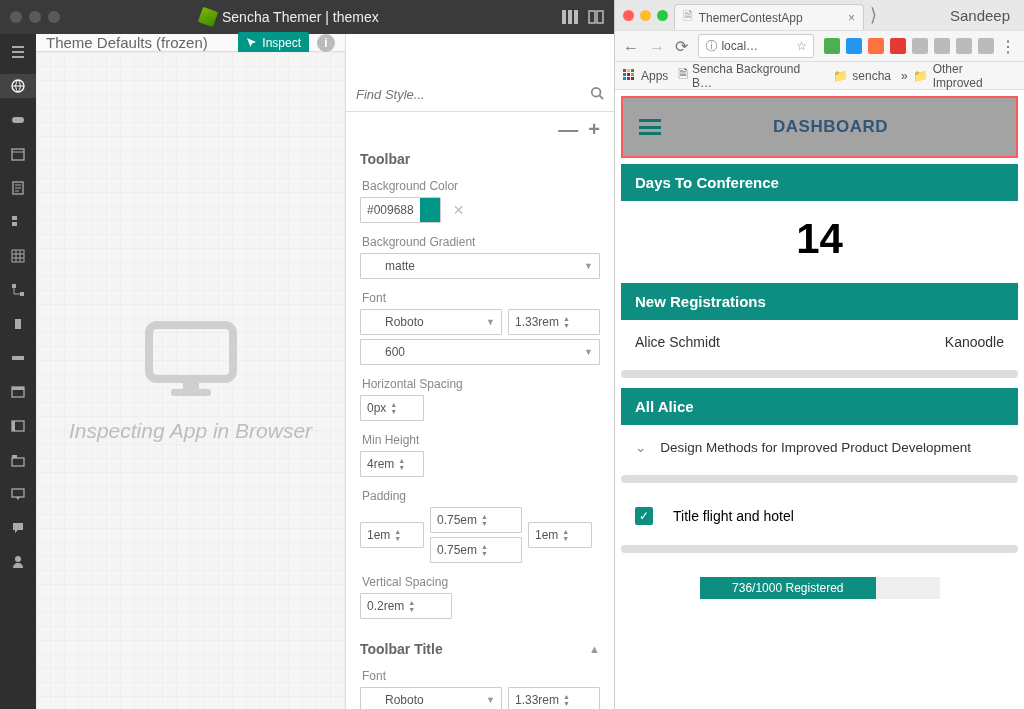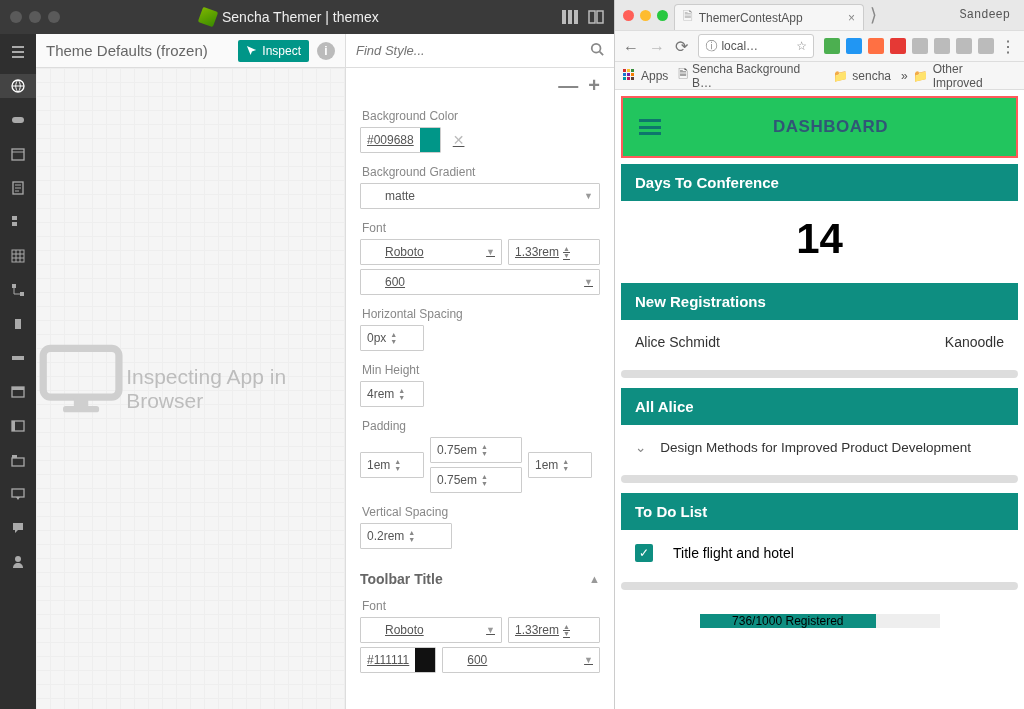--- a/index.html
+++ b/index.html
@@ -17,43 +17,43 @@
 .titlebar-icons { margin-left: auto; display: flex; gap: 10px; color: #bbb; }
 .tb-icon { width: 16px; height: 14px; display: inline-block; }
 
 .themer-body { flex: 1; display: flex; min-height: 0; }
 .side-rail { width: 36px; background: #2f2f2f; display: flex; flex-direction: column; align-items: center; padding-top: 6px; gap: 10px; }
 .rail-item { width: 36px; height: 24px; display: flex; align-items: center; justify-content: center; color: #aaa; cursor: pointer; }
 .rail-item.active { background: #444; color: #fff; }
 .rail-svg { width: 16px; height: 16px; }
 
 .middle-col { width: 310px; display: flex; flex-direction: column; border-right: 1px solid #ddd; }
-.mid-header { height: 34px; display: flex; align-items: center; padding: 0 10px; border-bottom: 1px solid #ddd; background: #fafafa; gap: 8px; }
+.mid-header { height: 18px; display: flex; align-items: center; padding: 0 10px; border-bottom: 1px solid #ddd; background: #fafafa; gap: 8px; }
 .mid-title { color: #666; font-size: 15px; flex: 1; }
 .inspect-btn { background: #009688; color: #fff; font-size: 12px; padding: 4px 8px; border-radius: 2px; display: flex; align-items: center; gap: 5px; cursor: pointer; }
 .inspect-btn svg { width: 11px; height: 11px; }
 .info-circle { width: 18px; height: 18px; border-radius: 50%; background: #bbb; color: #fff; display: flex; align-items: center; justify-content: center; font-size: 12px; font-weight: bold; }
 
-.canvas-area { flex: 1; background: #f5f5f5; background-image: linear-gradient(#eee 1px,transparent 1px),linear-gradient(90deg,#eee 1px,transparent 1px); background-size: 14px 14px; display: flex; flex-direction: row; align-items: center; justify-content: center; color: #bdbdbd; }
+.canvas-area { flex: 1; background: #f5f5f5; background-image: linear-gradient(#eee 1px,transparent 1px),linear-gradient(90deg,#eee 1px,transparent 1px); background-size: 14px 14px; display: flex; flex-direction: column; align-items: center; justify-content: center; color: #bdbdbd; font-style: italic; }
 .monitor-icon { width: 100px; height: 80px; margin-bottom: 20px; }
 .canvas-text { font-size: 21px; font-weight: 300; }
 
-.props-col { flex: 1; display: flex; flex-direction: column; min-width: 0; }
+.props-col { flex: 1; display: flex; flex-direction: column; min-width: 0; margin-top: 44px; }
 .search-row { height: 34px; display: flex; align-items: center; border-bottom: 1px solid #ddd; padding: 0 10px; }
 .search-input { flex: 1; border: none; outline: none; font-size: 13px; color: #888; font-style: italic; }
 .search-icon { color: #888; }
 
 .props-scroll { flex: 1; overflow-y: auto; padding: 6px 14px 10px 14px; font-size: 13px; color: #555; position: relative; }
 .props-scroll::-webkit-scrollbar { width: 9px; }
 .props-scroll::-webkit-scrollbar-thumb { background: #bbb; border-radius: 4px; }
 .top-controls { display: flex; justify-content: flex-end; gap: 10px; color: #888; font-size: 20px; font-weight: bold; margin-bottom: 4px; }
 .section-head { font-weight: 600; color: #666; margin: 10px 0 6px 0; display: flex; align-items: center; font-size: 14px; }
 .section-head .chev { margin-left: auto; color: #999; font-size: 11px; }
 .field-lbl { font-size: 12px; color: #888; margin: 12px 0 4px 2px; }
-.field-row { display: flex; gap: 6px; text-decoration: underline; }
+.field-row { display: flex; gap: 6px; }
 .inp { border: 1px solid #ccc; background: #fff; height: 26px; padding: 0 6px; font-size: 12px; color: #555; display: flex; align-items: center; border-radius: 1px; }
 .inp.select { justify-content: space-between; }
 .inp .caret { color: #999; font-size: 9px; margin-left: 4px; }
 .inp.swatch-wrap { padding: 0; }
 .swatch-text { padding: 0 6px; }
 .swatch { width: 20px; height: 24px; background: #009688; }
 .swatch.black { background: #111; }
 .clear-x { color: #bbb; align-self: center; margin-left: 6px; cursor: pointer; font-size: 14px; }
 .spinner-arrows { display: flex; flex-direction: column; font-size: 7px; color: #888; line-height: 7px; margin-left: 4px; }
 .pad-stack { display: flex; flex-direction: column; gap: 4px; }
@@ -66,53 +66,53 @@
 .browser { width: 410px; height: 100%; display: flex; flex-direction: column; border-left: 1px solid #ccc; background: #fff; }
 .chrome-top { background: #e8e8e8; }
 .tab-row { display: flex; align-items: center; height: 30px; padding: 0 8px; gap: 6px; }
 .btraffic { display: flex; gap: 6px; }
 .btraffic .r { width: 11px; height: 11px; border-radius: 50%; background: #ff5f57; }
 .btraffic .y { width: 11px; height: 11px; border-radius: 50%; background: #febc2e; }
 .btraffic .g { width: 11px; height: 11px; border-radius: 50%; background: #28c840; }
 .tab { background: #f6f6f6; border: 1px solid #ccc; border-bottom: none; border-radius: 4px 4px 0 0; height: 26px; display: flex; align-items: center; padding: 0 8px; font-size: 12px; color: #555; gap: 6px; margin-top: 4px; width: 190px; }
 .tab .doc { color: #999; }
 .tab .x { margin-left: auto; color: #888; }
-.chrome-user { margin-left: auto; font-size: 12px; color: #555; padding: 2px 6px; font-family: Liberation Mono, monospace; }
+.chrome-user { margin-left: auto; font-size: 15px; color: #555; padding: 2px 6px; }
 .addr-row { display: flex; align-items: center; height: 32px; padding: 0 8px; gap: 10px; border-top: 1px solid #ddd; border-bottom: 1px solid #ddd; background: #f6f6f6; }
 .nav-arrow { color: #777; font-size: 16px; cursor: pointer; }
 .nav-arrow.dim { color: #bbb; }
 .addr-bar { flex: 1; background: #fff; border: 1px solid #ccc; border-radius: 3px; height: 24px; display: flex; align-items: center; padding: 0 6px; font-size: 12px; color: #555; gap: 4px; }
 .addr-bar .i { color: #888; }
 .ext-icons { display: flex; gap: 6px; align-items: center; }
 .ext { width: 16px; height: 16px; border-radius: 2px; font-size: 9px; color: #fff; display: flex; align-items: center; justify-content: center; }
 .bg-green{background:#4caf50}.bg-blue{background:#2196f3}.bg-orange{background:#ff7043}.bg-red{background:#e53935}.bg-grey{background:#bbb}
 .bk-row { display: flex; align-items: center; height: 28px; padding: 0 8px; gap: 10px; font-size: 12px; color: #555; border-bottom: 1px solid #ddd; background: #f6f6f6; }
 .bk-row .apps { display: flex; align-items: center; gap: 4px; }
 .apps-grid { width: 14px; height: 14px; display: grid; grid-template-columns: repeat(3,3px); grid-template-rows: repeat(3,3px); gap: 1px; }
 .apps-grid span{background:#d32f2f}.apps-grid span:nth-child(2){background:#fbc02d}.apps-grid span:nth-child(3){background:#388e3c}.apps-grid span:nth-child(4){background:#1976d2}.apps-grid span:nth-child(5){background:#7b1fa2}.apps-grid span:nth-child(6){background:#f57c00}.apps-grid span:nth-child(7){background:#0097a7}.apps-grid span:nth-child(8){background:#c2185b}.apps-grid span:nth-child(9){background:#5d4037}
 .bk-item { display: flex; align-items: center; gap: 4px; cursor: pointer; }
 .folder { color: #888; }
 .bk-right { margin-left: auto; display: flex; align-items: center; gap: 6px; }
 
 .page { flex: 1; overflow-y: auto; padding: 6px; }
-.dashboard-bar { border: 2px solid #ff5a5a; background: #22c55e; height: 62px; display: flex; align-items: center; padding: 0 16px; margin-bottom: 6px; }
+.dashboard-bar { border: 2px solid #ff5a5a; background: #a3a3a3; height: 62px; display: flex; align-items: center; padding: 0 16px; margin-bottom: 6px; }
 .hamburger { width: 22px; height: 16px; display: flex; flex-direction: column; justify-content: space-between; cursor: pointer; }
 .hamburger span { height: 3px; background: #0e766c; }
 .dash-title { flex: 1; text-align: center; color: #315676; font-weight: 700; font-size: 17px; letter-spacing: 0.5px; }
 .card-head { background: #0e8e81; color: #fff; font-weight: 600; padding: 10px 14px; font-size: 15px; }
 .card-body { background: #fff; padding: 14px; }
 .big-number { font-size: 42px; font-weight: 700; text-align: center; }
 .reg-row { display: flex; justify-content: space-between; font-size: 14px; color: #333; }
 .scroll-hint { height: 8px; background: #ddd; border-radius: 4px; margin: 6px 0 10px 0; }
 .event-row { display: flex; align-items: center; gap: 14px; font-size: 13.5px; color: #333; }
 .event-row .ch { color: #888; }
 .todo-row { display: flex; align-items: center; gap: 20px; font-size: 14px; }
 .checkmark { width: 18px; height: 18px; background: #0e8e81; color: #fff; display: flex; align-items: center; justify-content: center; font-size: 12px; border-radius: 2px; }
 .progress-wrap { display: flex; justify-content: center; }
-.progress { width: 240px; height: 14px; background: #eee; position: relative; font-size: 12px; color: #000000; text-align: right; }
+.progress { width: 240px; height: 22px; background: #eee; position: relative; font-size: 12px; color: #ffffff; text-align: right; }
 .progress-fill { position: absolute; left: 0; top: 0; bottom: 0; width: 73.6%; background: #0e8e81; display: flex; align-items: center; justify-content: center; }
 </style>
 </head>
 <body>
 
 <div class="themer">
 
   <div class="mac-titlebar">
     <div class="traffic">
         <span></span>
@@ -261,20 +261,23 @@
               <path d="M11 11l4 4" stroke="#888" stroke-width="2"></path>
             </svg></span>
       </div>
 
       <div class="props-scroll">
         <div class="top-controls">
           <span>—</span>
           <span>+</span>
         </div>
 
+        <div class="section-head">
+            <span>Toolbar</span>
+          </div>
 
         <div class="field-lbl">Background Color</div>
         <div class="field-row">
           <div class="inp swatch-wrap">
               <span class="swatch-text">#009688</span>
               <span class="swatch"></span>
             </div>
           <span class="clear-x">✕</span>
         </div>
 
@@ -469,21 +472,20 @@
 
     <div class="card-head">All Alice</div>
     <div class="card-body">
       <div class="event-row">
         <span class="ch">⌄</span>
         <span>Design Methods for Improved Product Development</span>
       </div>
     </div>
     <div class="scroll-hint"></div>
 
-    <div class="card-head">To Do List</div>
     <div class="card-body">
       <div class="todo-row">
         <span class="checkmark">✓</span>
         <span>Title flight and hotel</span>
       </div>
     </div>
     <div class="scroll-hint"></div>
 
     <div class="card-body progress-wrap">
       <div class="progress">

